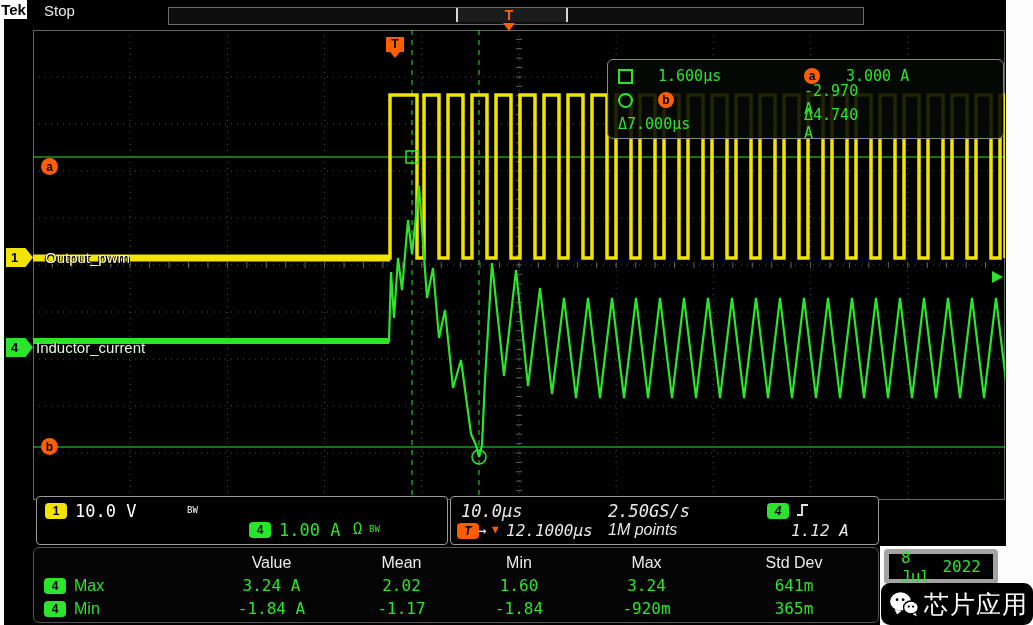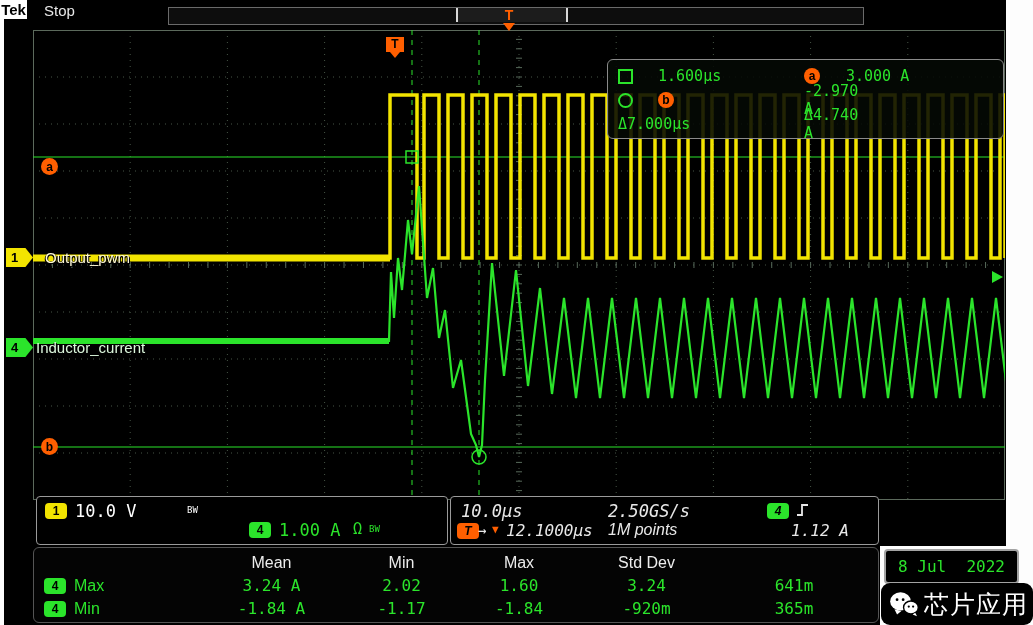--- a/index.html
+++ b/index.html
@@ -49,22 +49,22 @@
   .readout .cur-badge{width:16px;height:16px;}
   
   .sbox{background:#000;border:1px solid #9a9a9a;border-radius:4px;z-index:3;}
   .boxA{left:36px;top:496px;width:410px;height:47px;}
   .boxB{left:450px;top:496px;width:427px;height:47px;font-style:italic;}
   .num-badge{min-width:22px;height:16px;border-radius:4px;color:#000;font-weight:bold;
              font-size:12px;display:flex;align-items:center;justify-content:center;
              font-family:"Liberation Sans",sans-serif;}
   .yellow{color:#ffffff;} .green{color:#2be42b;} .white{color:#e8e8e8;}
   .bw{font-size:9px;}
-  .datebox{left:884px;top:549px;width:135px;height:35px;background:#000;
-           border:2px solid #a3a3a3;border-radius:4px;z-index:6;display:flex;
+  .datebox{left:884px;top:549px;width:114px;height:35px;background:#000;
+           border:5px solid #a3a3a3;border-radius:4px;z-index:6;display:flex;
            justify-content:space-between;align-items:center;padding:0 12px;
            box-sizing:border-box;color:#2be42b;font-size:16px;}
   
   .mpanel{left:33px;top:547px;width:846px;height:76px;background:#040404;
           border:1px solid #555;border-radius:6px;z-index:5;box-sizing:border-box;
           padding-top:3px;}
   .mrow{display:grid;grid-template-columns:165px 145px 115px 120px 135px 160px;
         height:23px;align-items:center;}
   .mhead{color:#ececec;font-family:"Liberation Sans",sans-serif;font-size:16px;
          text-align:center;}
@@ -286,20 +286,21 @@
   </div>
 
   <div class="abs datebox">
     <span>8 Jul</span>
     <span>2022</span>
   </div>
 
   <div class="abs mpanel">
     <div class="mrow">
       <span></span>
+      <span class="mhead">Value</span>
       <span class="mhead">Mean</span>
       <span class="mhead">Min</span>
       <span class="mhead">Max</span>
       <span class="mhead">Std Dev</span>
     </div>
     <div class="mrow">
       <span class="mname">
           <span class="num-badge" style="background:#2be42b;">4</span>
           <span>Max</span>
         </span>

